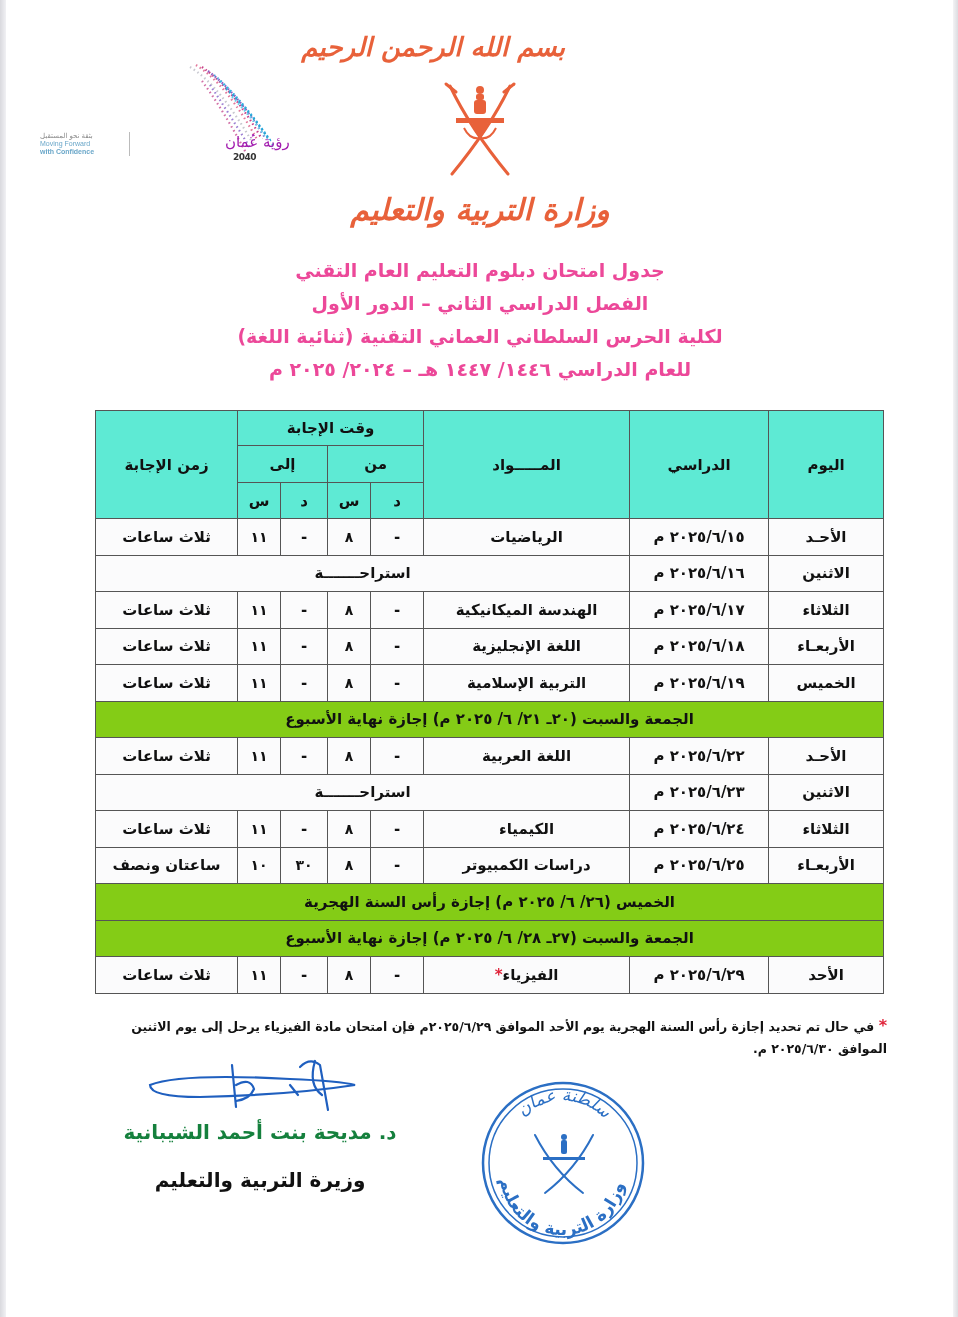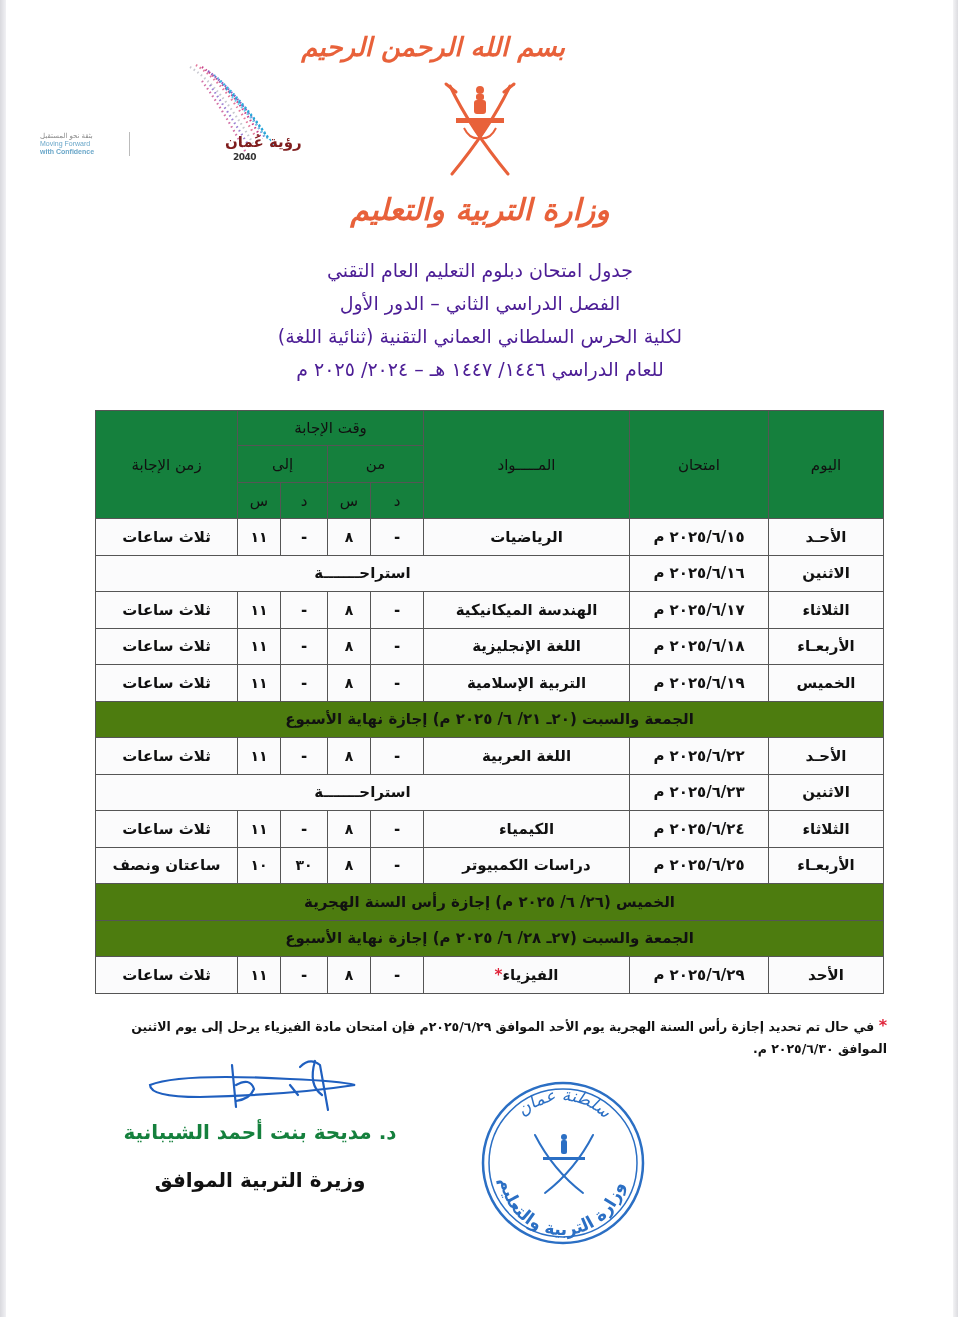--- a/index.html
+++ b/index.html
@@ -8,48 +8,48 @@
     background: #ffffff;
     font-family: "DejaVu Sans", sans-serif;
     color: #111;
   }
   .edge-left { position: absolute; left: 0; top: 0; width: 6px; height: 1317px; background: linear-gradient(to right, #d9d9de, #f1f1f4); }
   .edge-right { position: absolute; right: 0; top: 0; width: 5px; height: 1317px; background: linear-gradient(to left, #dcdce0, #f3f3f5); }
 
   
   .vision-logo { position: absolute; left: 30px; top: 55px; width: 260px; height: 115px; }
   .vision-swirl { position: absolute; left: 150px; top: 0; width: 110px; height: 110px; }
-  .vision-arabic { position: absolute; left: 195px; top: 78px; font-size: 15px; font-weight: bold; color: #7f1d1d; direction: rtl; white-space: nowrap; }
+  .vision-arabic { position: absolute; left: 195px; top: 78px; font-size: 15px; font-weight: normal; color: #a21caf; direction: rtl; white-space: nowrap; }
   .vision-year { position: absolute; left: 203px; top: 97px; font-size: 9px; font-weight: bold; color: #333; letter-spacing: -0.5px; text-align: right; }
   .vision-tag { position: absolute; left: 10px; top: 77px; width: 85px; font-size: 7px; line-height: 8px; color: #6aa7c9; direction: ltr; text-align: left; border-right: 1px solid #bbb; padding-right: 4px; font-family: "Liberation Sans", sans-serif; }
   .vision-tag .ar { color: #8a8a8a; direction: rtl; display: block; text-align: left; }
   .vision-tag .b { font-weight: bold; }
 
   .basmala { position: absolute; left: 395px; top: 32px; width: 170px; text-align: center; font-family: "DejaVu Serif", serif; font-size: 26px; font-style: italic; font-weight: bold; color: #e8613a; white-space: nowrap; }
   .emblem { position: absolute; left: 430px; top: 78px; width: 100px; height: 100px; }
   .ministry-logo { position: absolute; left: 335px; top: 192px; width: 290px; text-align: center; font-family: "DejaVu Serif", serif; font-size: 30px; font-weight: bold; font-style: italic; color: #e8613a; white-space: nowrap; letter-spacing: 1px; }
 
   .title-block { position: absolute; left: 150px; top: 254px; width: 660px; text-align: center; }
-  .title-line { font-size: 19px; font-weight: normal; line-height: 33px; color: #4c1d95; white-space: nowrap; }
+  .title-line { font-size: 19px; font-weight: bold; line-height: 33px; color: #ec4899; white-space: nowrap; }
 
   
   table.schedule {
     position: absolute; left: 95px; top: 410px; width: 788px;
     border-collapse: collapse; table-layout: fixed; direction: rtl;
     font-size: 15px; font-weight: bold;
   }
   table.schedule td, table.schedule th {
     border: 1.3px solid #555; text-align: center; vertical-align: middle; padding: 0; overflow: hidden; white-space: nowrap;
   }
-  table.schedule th { font-weight: normal; background: #15803d; }
+  table.schedule th { font-weight: bold; background: #5eead4; }
   .h-top { height: 35px; }
   .h-mid { height: 37px; }
   .h-bot { height: 36px; }
   tr.row td { height: 35.5px; background: #fbfbfc; }
-  tr.banner td { height: 35.5px; background: #4d7c0f; }
+  tr.banner td { height: 35.5px; background: #84cc16; }
   .star { color: #e0243a; }
   .digit { font-size: 14px; }
 
   .footnote { position: absolute; left: 92px; top: 1015px; width: 795px; direction: rtl; text-align: right; font-size: 12.5px; font-weight: bold; line-height: 22px; color: #111; }
   .footnote .star { font-size: 16px; }
 
   .signature { position: absolute; left: 140px; top: 1055px; width: 240px; height: 65px; }
   .signer-name { position: absolute; left: 110px; top: 1120px; width: 300px; text-align: center; font-size: 20px; font-weight: bold; color: #15803d; white-space: nowrap; }
   .signer-title { position: absolute; left: 110px; top: 1168px; width: 300px; text-align: center; font-size: 20px; font-weight: bold; color: #111; white-space: nowrap; }
 
@@ -124,21 +124,21 @@
     <col style="width:206px">
     <col style="width:53px">
     <col style="width:43px">
     <col style="width:47px">
     <col style="width:43px">
     <col style="width:142px">
   </colgroup>
   <thead>
     <tr class="h-top">
       <th rowspan="3">اليوم</th>
-      <th rowspan="3">امتحان</th>
+      <th rowspan="3">الدراسي</th>
       <th rowspan="3">المـــــواد</th>
       <th colspan="4">وقت الإجابة</th>
       <th rowspan="3">زمن الإجابة</th>
     </tr>
     <tr class="h-mid">
       <th colspan="2">من</th>
       <th colspan="2">إلى</th>
     </tr>
     <tr class="h-bot">
       <th>د</th>
@@ -274,21 +274,21 @@
   <g fill="none" stroke="#1f5fbf" stroke-width="2.2" stroke-linecap="round">
     <path d="M10 30 Q40 18 150 24 Q200 26 215 30 Q150 40 60 42 Q10 42 10 30 Z"></path>
     <path d="M92 10 L96 52"></path>
     <path d="M96 30 Q110 22 114 34 Q110 44 96 46"></path>
     <path d="M160 12 Q170 2 180 10 L188 55"></path>
     <path d="M175 6 Q168 30 182 40"></path>
     <path d="M150 30 L158 40"></path>
   </g>
 </svg>
 <div class="signer-name">د. مديحة بنت أحمد الشيبانية</div>
-<div class="signer-title">وزيرة التربية الموافق</div>
+<div class="signer-title">وزيرة التربية والتعليم</div>
 
 <svg class="stamp" viewBox="0 0 175 175">
   <defs>
     <path id="arcTop" d="M30 90 A58 58 0 0 1 145 75"></path>
     <path id="arcBot" d="M25 95 A62 62 0 0 0 150 100"></path>
   </defs>
   <circle cx="88" cy="88" r="80" fill="none" stroke="#2b6fc4" stroke-width="2.5"></circle>
   <circle cx="88" cy="88" r="74" fill="none" stroke="#2b6fc4" stroke-width="1.5"></circle>
   <text fill="#2b6fc4" font-size="17" font-family="DejaVu Serif, serif" font-style="italic">
     <textPath href="#arcTop" startOffset="55%" text-anchor="middle">سلطنة عمان</textPath>

